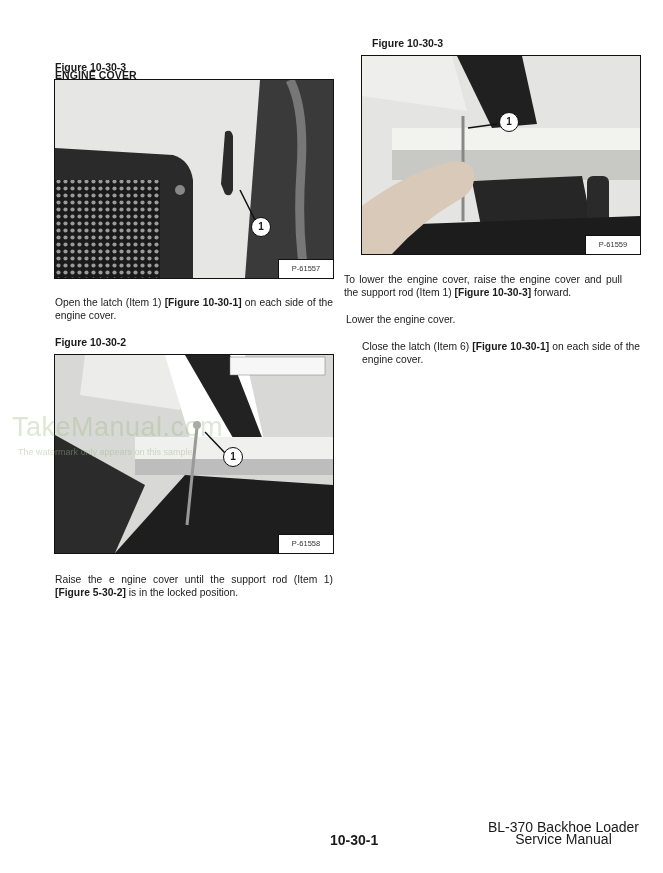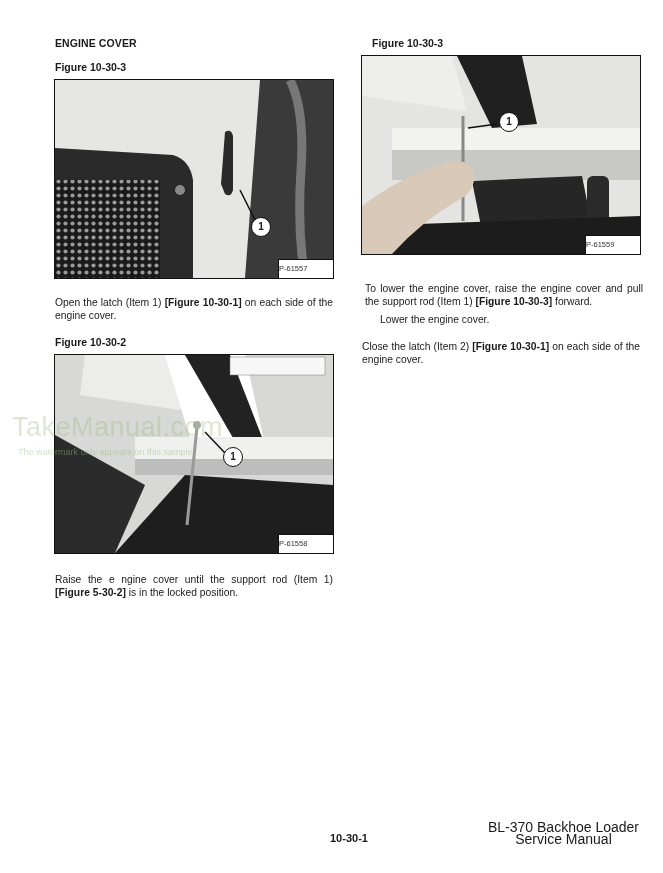--- a/index.html
+++ b/index.html
@@ -1,37 +1,37 @@
 <!DOCTYPE html>
 <html><head>
 <meta charset="utf-8">
 <style>
   html, body { margin: 0; padding: 0; background: #ffffff; }
   body { width: 663px; height: 873px; position: relative; overflow: hidden;
          font-family: "Liberation Sans", sans-serif; color: #1a1a1a; }
   .abs { position: absolute; }
-  .h-section { font-weight: bold; font-size: 10.5px; letter-spacing: 0.1px; }
+  .h-section { font-weight: bold; font-size: 10.5px; letter-spacing: 0.1px; margin-top: 32px; }
   .h-fig { font-weight: bold; font-size: 10.5px; }
   .para { font-size: 10.3px; line-height: 13px; text-align: justify; }
   .para b { font-weight: bold; }
   .figure { border: 1px solid #111; overflow: hidden; background: #cfcfcf; }
   .figure svg { display: block; }
   .plabel { position: absolute; right: 0; bottom: 0; background: #fff;
             border-left: 1px solid #111; border-top: 1px solid #111;
             font-size: 7.5px; color: #333; width: 54px; height: 18px;
-            line-height: 18px; }
+            line-height: 18px; text-align: center; }
   .callout { position: absolute; width: 18px; height: 18px; border-radius: 50%;
              background: #fff; border: 1.3px solid #111; font-weight: bold;
              font-size: 10px; text-align: center; line-height: 18px; }
   .watermark { position: absolute; left: 12px; top: 412px; font-size: 27px;
                color: rgba(160, 185, 130, 0.35); letter-spacing: 0.5px; pointer-events: none; }
   .watermark-sub { position: absolute; left: 18px; top: 447px; font-size: 9px;
                color: rgba(160, 185, 130, 0.45); pointer-events: none; }
   .footer-left { font-size: 8.5px; color: #333; margin-top: 48px; }
-  .footer-center { font-size: 11px; font-weight: bold; }
+  .footer-center { font-size: 14px; font-weight: bold; }
   .footer-right { font-size: 14px; font-weight: normal; text-align: center; line-height: 12px; }
 </style>
 </head>
 <body>
 
 <div class="abs h-section" style="left:55px; top:37px;">ENGINE COVER</div>
 <div class="abs h-fig" style="left:55px; top:61px;">Figure 10-30-3</div>
 
 <div class="abs figure" style="left:54px; top:79px; width:278px; height:198px;">
   <svg width="278" height="198" viewBox="0 0 278 198">
@@ -98,28 +98,28 @@
     <rect x="225" y="120" width="22" height="50" rx="6" fill="#2a2a2a"></rect>
     <polygon points="0,170 278,160 278,198 0,198" fill="#1c1c1c"></polygon>
     <line x1="101" y1="60" x2="101" y2="165" stroke="#888" stroke-width="3"></line>
     <path d="M0 150 Q40 120 80 108 Q105 100 112 115 Q115 135 95 145 Q60 165 30 198 L0 198 Z" fill="#d9c9b8"></path>
     <line x1="106" y1="72" x2="135" y2="68" stroke="#111" stroke-width="1.5"></line>
   </svg>
   <div class="callout" style="left:137px; top:56px;">1</div>
   <div class="plabel">P-61559</div>
 </div>
 
-<div class="abs para" style="left:365px; top:273px; width:278px;margin-top:9px;">
+<div class="abs para" style="left:344px; top:273px; width:278px;">
   <span>To lower the engine cover, raise the engine cover and pull the support rod (Item 1) </span><b>[Figure 10-30-3]</b><span> forward.</span>
 </div>
 
-<div class="abs para" style="left:380px; top:313px; width:278px;">Lower the engine cover.</div>
+<div class="abs para" style="left:346px; top:313px; width:278px;">Lower the engine cover.</div>
 
 <div class="abs para" style="left:362px; top:340px; width:278px;">
-  <span>Close the latch (Item 2) </span><b>[Figure 10-30-1]</b><span> on each side of the engine cover.</span>
+  <span>Close the latch (Item 6) </span><b>[Figure 10-30-1]</b><span> on each side of the engine cover.</span>
 </div>
 
 <div class="abs footer-left" style="left:77px; top:845px;">23 of 636</div>
 <div class="abs footer-center" style="left:330px; top:832px;">10-30-1</div>
 <div class="abs footer-right" style="right:24px; top:821px;">
   <div>BL-370 Backhoe Loader</div>
   <div>Service Manual</div>
 </div>
 
 </body></html>

